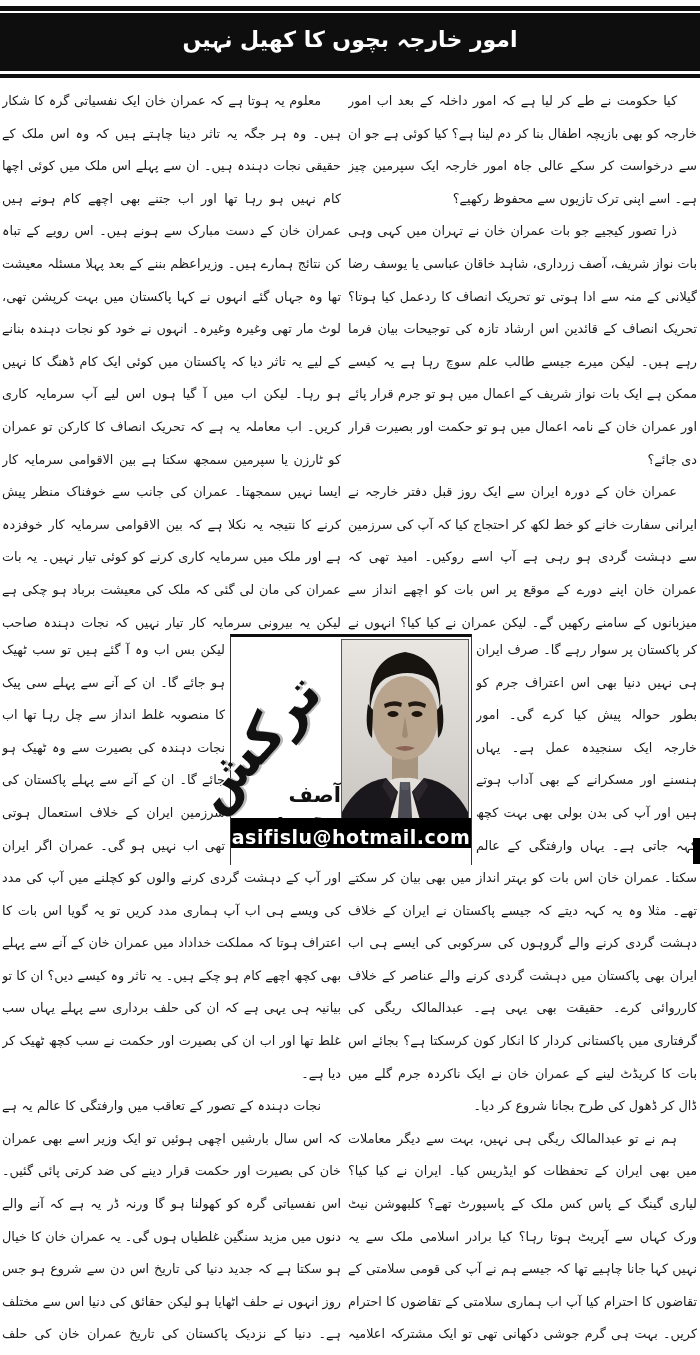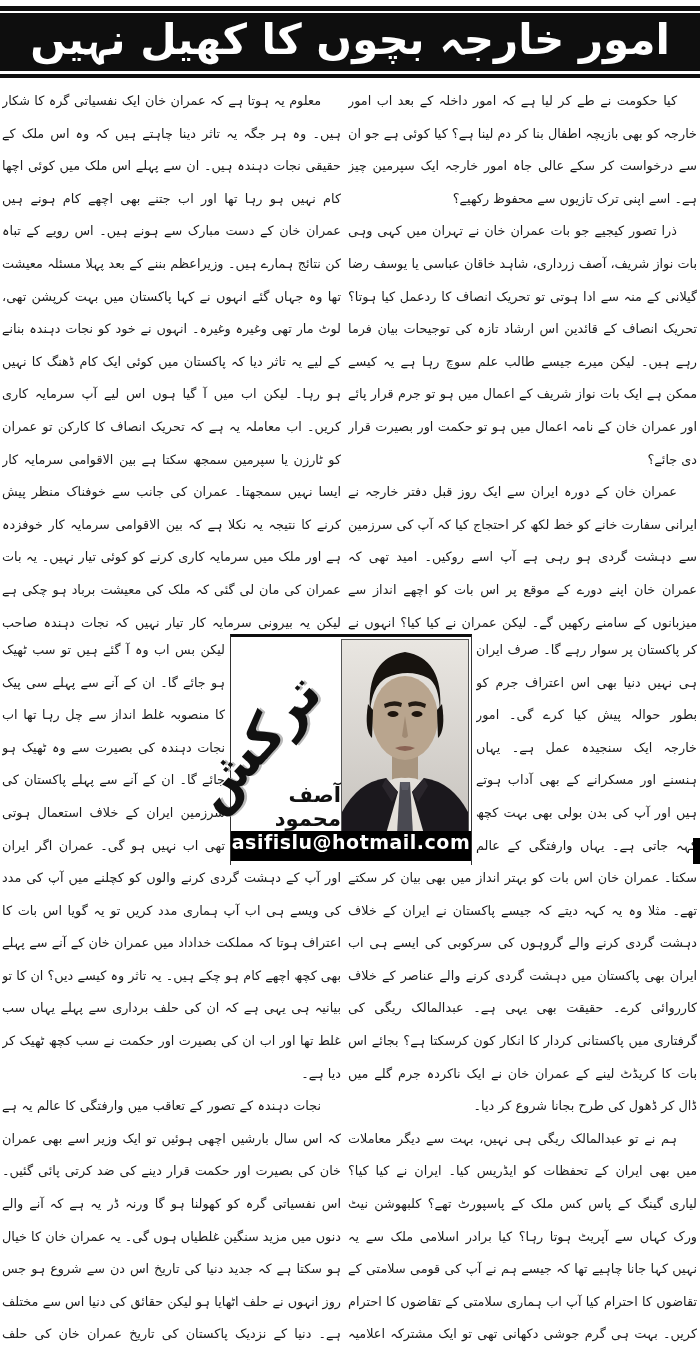--- a/index.html
+++ b/index.html
@@ -10,21 +10,21 @@
   }
   
   .rule{position:absolute;left:0;width:700px;background:#0e0e0e;}
   #rule-top{top:6px;height:5px;}
   #rule-bottom{top:74px;height:4px;}
   #title-band{
     position:absolute; top:13px; left:0; width:700px; height:58px;
     background:#0e0e0e; display:flex; align-items:center; justify-content:center;
   }
   #page-title{
-    color:#ffffff; font-size:42px; font-weight:bold; letter-spacing:1px;
+    color:#ffffff; font-size:22px; font-weight:bold; letter-spacing:1px;
     line-height:1; padding-bottom:4px;
   }
   
   .col{
     position:absolute; top:85px; text-align:justify; direction:rtl;
     font-size:12.8px; line-height:32.6px; color:#1c1c1c;
   }
   #col-right{right:3px;  width:349px; height:1268px; overflow:hidden;}
   #col-left {left:2px;   width:339px; height:1268px; overflow:hidden;}
   .seg-top   {height:549px; overflow:hidden;}
@@ -49,22 +49,22 @@
     transform:rotate(-48deg);
     font-size:54px; font-weight:bold; color:#111;
     text-shadow:2px 2px 0 #bbb;
     text-align:center; line-height:1;
   }
   #author-name{
     position:absolute; bottom:34px; left:2px; width:108px;
     font-size:21px; font-weight:bold; color:#111; text-align:right;
   }
   #email-bar{
-    position:absolute; bottom:4px; left:0; width:100%; height:30px;
-    background:#000000; display:flex; align-items:flex-start; justify-content:center;
+    position:absolute; bottom:17px; left:0; width:100%; height:30px;
+    background:#000000; display:flex; align-items:flex-end; justify-content:center;
   }
   #author-email{
     color:#ffffff; font-size:19px; font-weight:bold; letter-spacing:.5px;
     direction:ltr; font-family:"DejaVu Sans",sans-serif;
   }
   #edge-artifact{
     position:absolute; right:0; top:838px; width:7px; height:26px; background:#000;
   }
 </style>
 </head>

